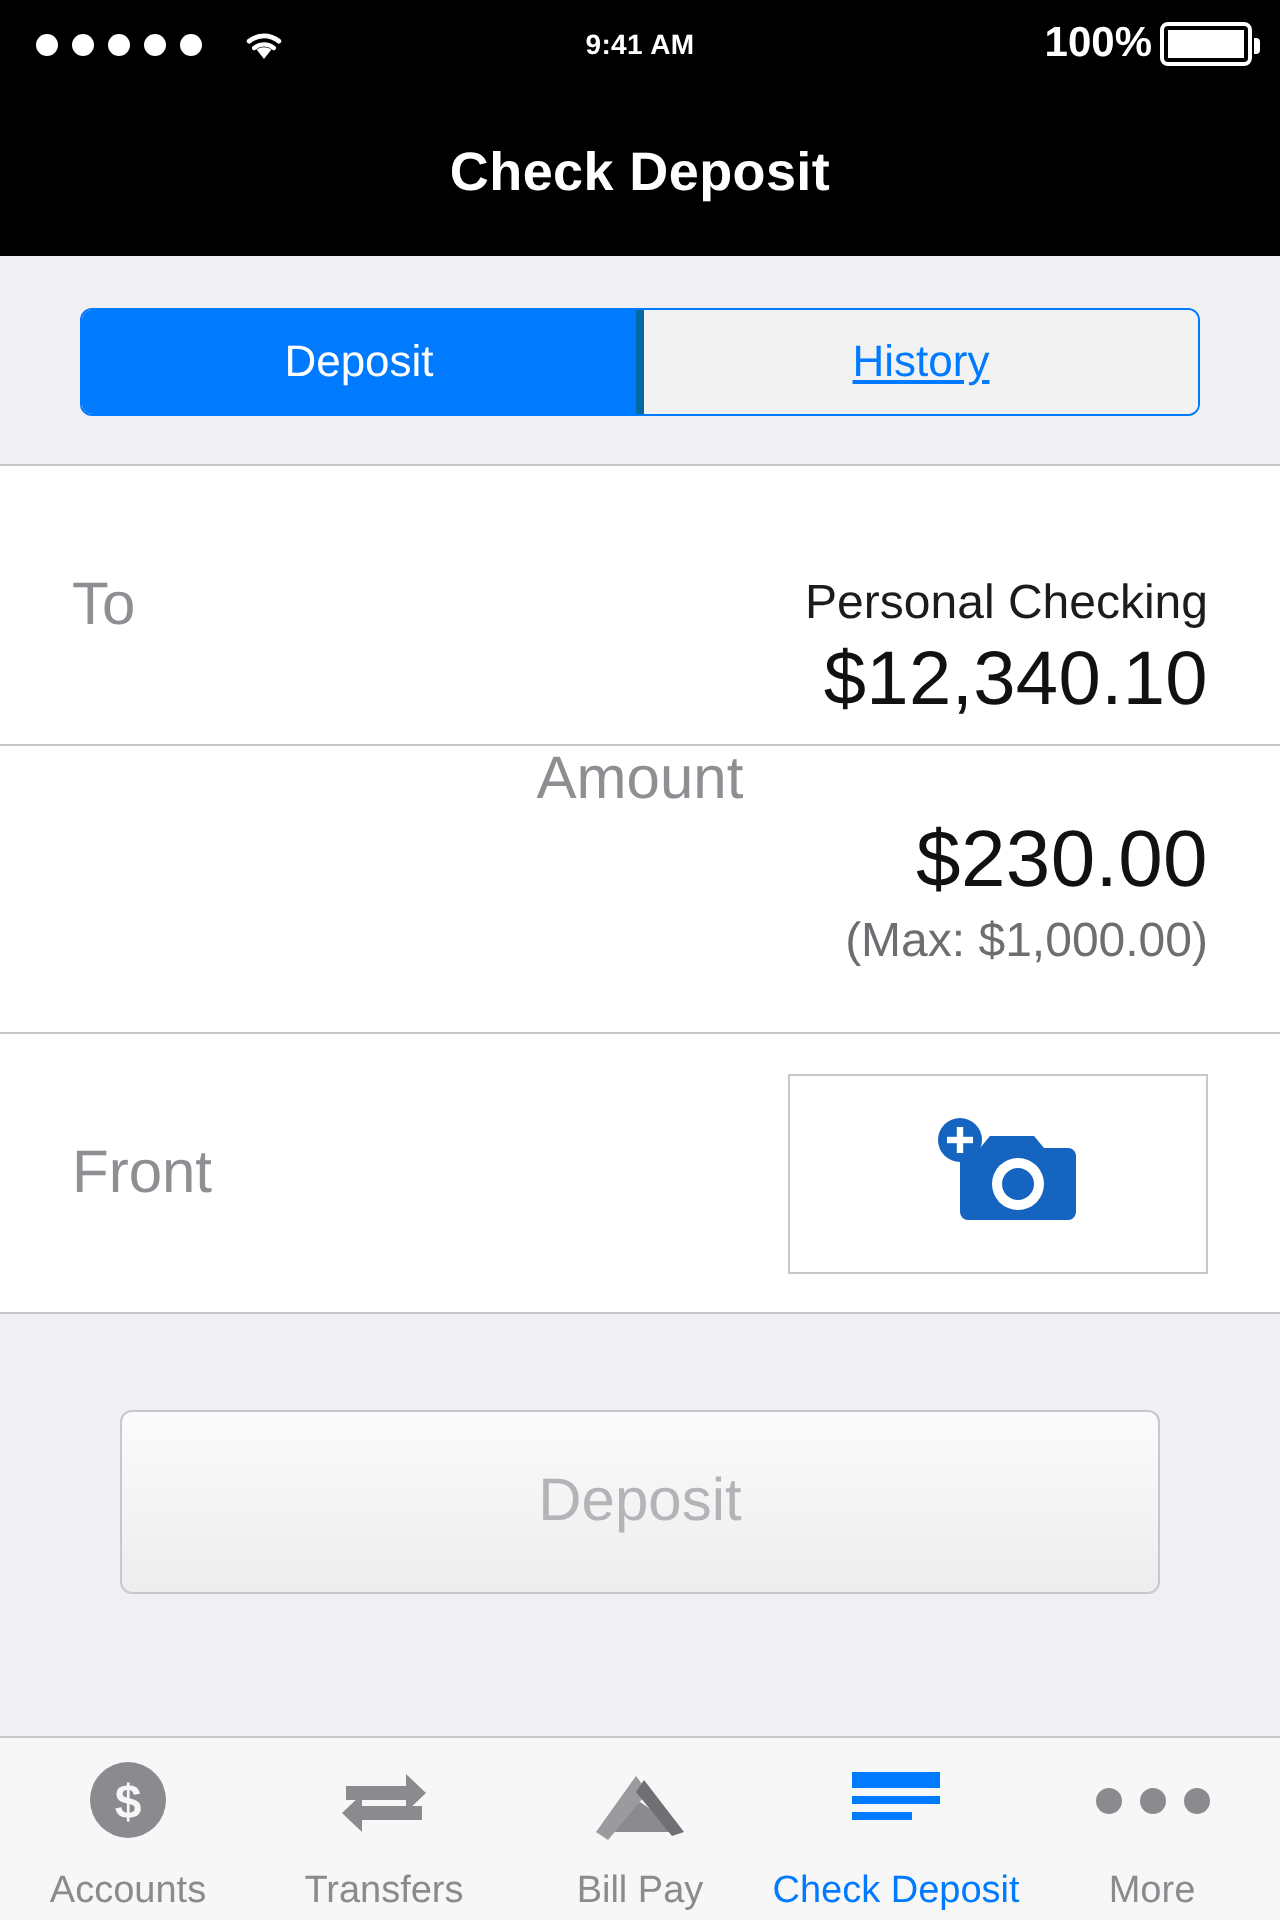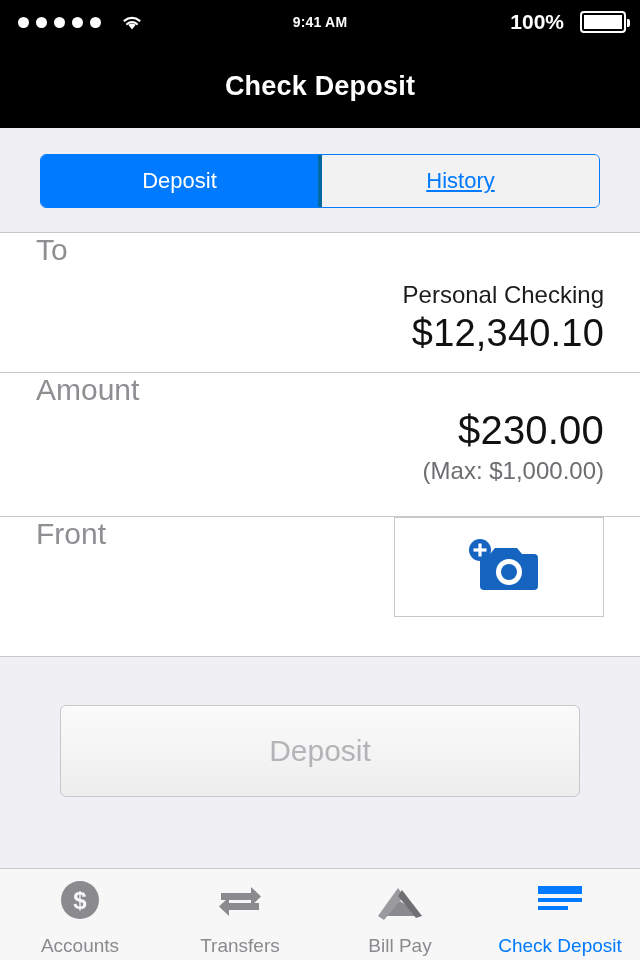--- a/index.html
+++ b/index.html
@@ -17,21 +17,21 @@
     display: flex; align-items: center; position: relative;
   }
   .sb-left { display: flex; align-items: center; gap: 7px; padding-left: 18px; }
   .dot { width: 11px; height: 11px; border-radius: 50%; background: #fff; display: block; }
   .wifi { margin-left: 12px; width: 24px; height: 18px; position: relative; display:block;}
   .sb-time {
     position: absolute; left: 0; right: 0; text-align: center;
     font-size: 14px; font-weight: 600; letter-spacing: .2px;
   }
   .sb-right {
-    position: absolute; right: 14px; display: flex; align-items: center; gap: 16px;
+    position: absolute; right: 14px; display: flex; align-items: center; gap: 4px;
   }
   .sb-pct { font-size: 21px; font-weight: 600; }
   .batt {
     width: 46px; height: 22px; border: 2px solid #fff; border-radius: 4px;
     position: relative; display: block;
   }
   .batt::after {
     content: ""; position: absolute; right: -6px; top: 6px;
     width: 3px; height: 8px; background: #fff; border-radius: 0 2px 2px 0;
   }
@@ -53,21 +53,21 @@
   .seg {
     flex: 1; display: flex; align-items: center; justify-content: center;
     font-size: 22px; color: #007aff; background: #f2f2f2;
   }
   .seg.active { background: #007aff; color: #fff; }
   .seg + .seg { border-left: 4px solid #0369a1; text-decoration: underline; }
 
   
   .rows { background: #fff; border-top: 1px solid #c8c7cc; }
   .row {
-    position: relative; display: flex; 
+    position: relative; display: flex; align-items: center;
     padding: 0 36px; border-bottom: 1px solid #c8c7cc; background: #fff;
   }
   .row-label {
     font-size: 30px; color: #8e8e93; font-weight: 400; flex: 0 0 auto;
   }
   .row-right { margin-left: auto; text-align: right; }
 
   .row-to { height: 140px; }
   .acct-name { font-size: 24px; color: #1c1c1e; line-height: 1.15; margin-top: 48px; }
   .acct-bal { font-size: 38px; color: #111; font-weight: 400; line-height: 1.3; letter-spacing: .2px;}
@@ -225,16 +225,26 @@
       <div class="ic">
         <svg width="52" height="40" viewBox="0 0 52 40">
           <rect x="4" y="6" width="44" height="8" fill="#007aff"></rect>
           <rect x="4" y="18" width="44" height="4" fill="#007aff"></rect>
           <rect x="4" y="26" width="30" height="4" fill="#007aff"></rect>
         </svg>
       </div>
       <div class="lbl">Check Deposit</div>
     </div>
 
+    <div class="tab">
+      <div class="ic">
+        <div class="dots3">
+          <span></span>
+            <span></span>
+            <span></span>
+        </div>
+      </div>
+      <div class="lbl">More</div>
+    </div>
 
   </div>
 
 </div>
 
 </body></html>

